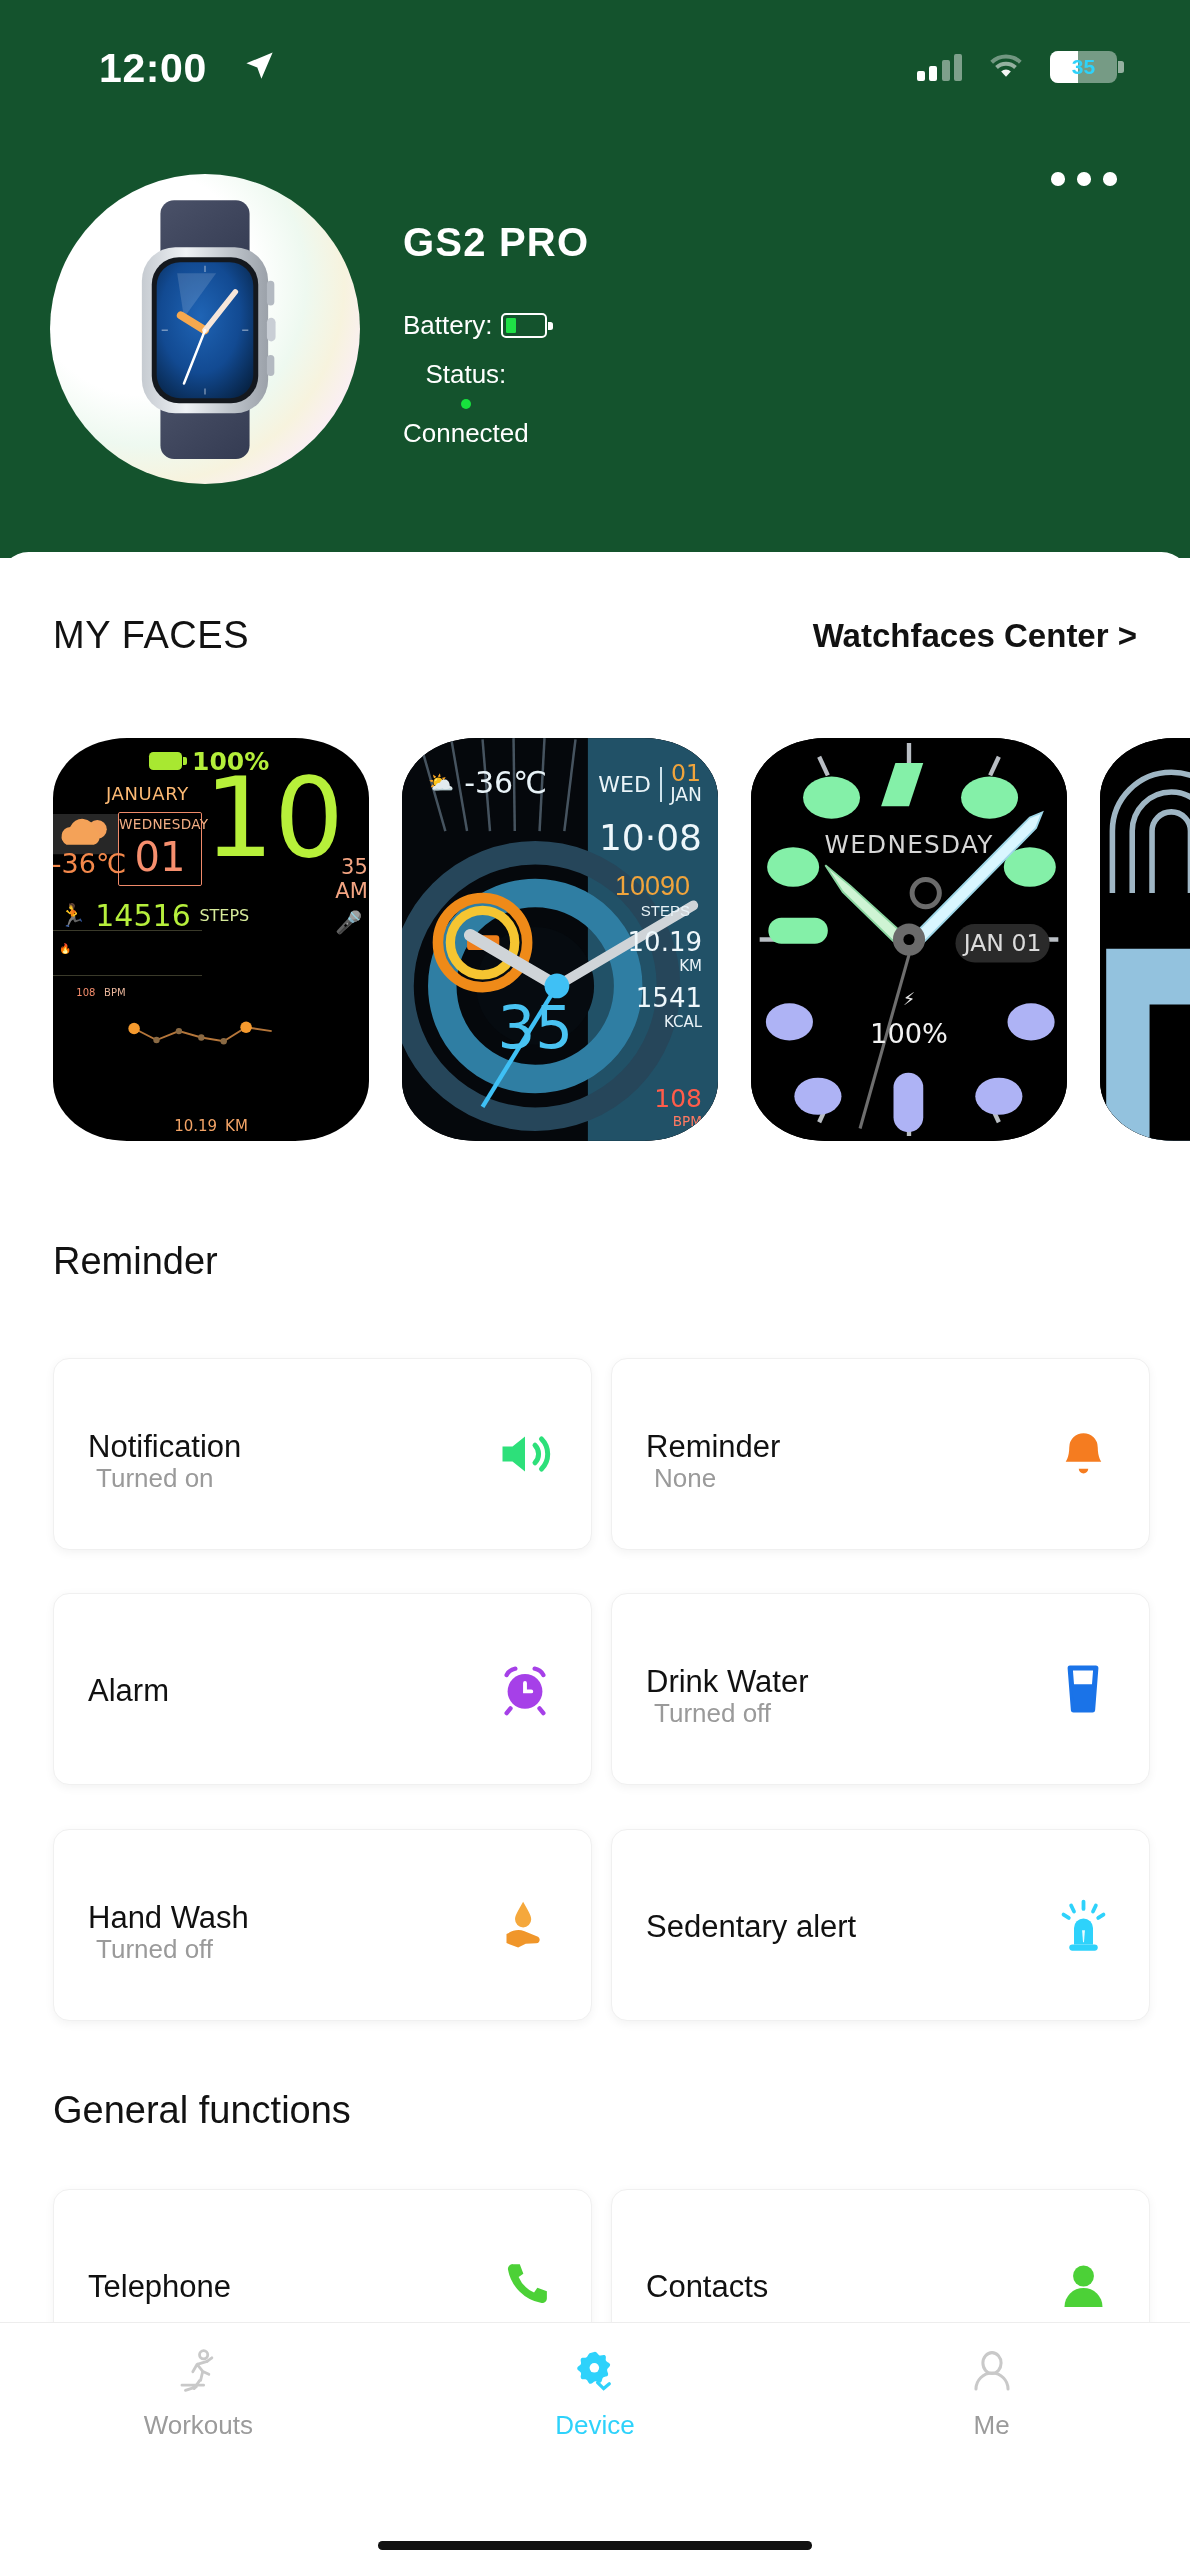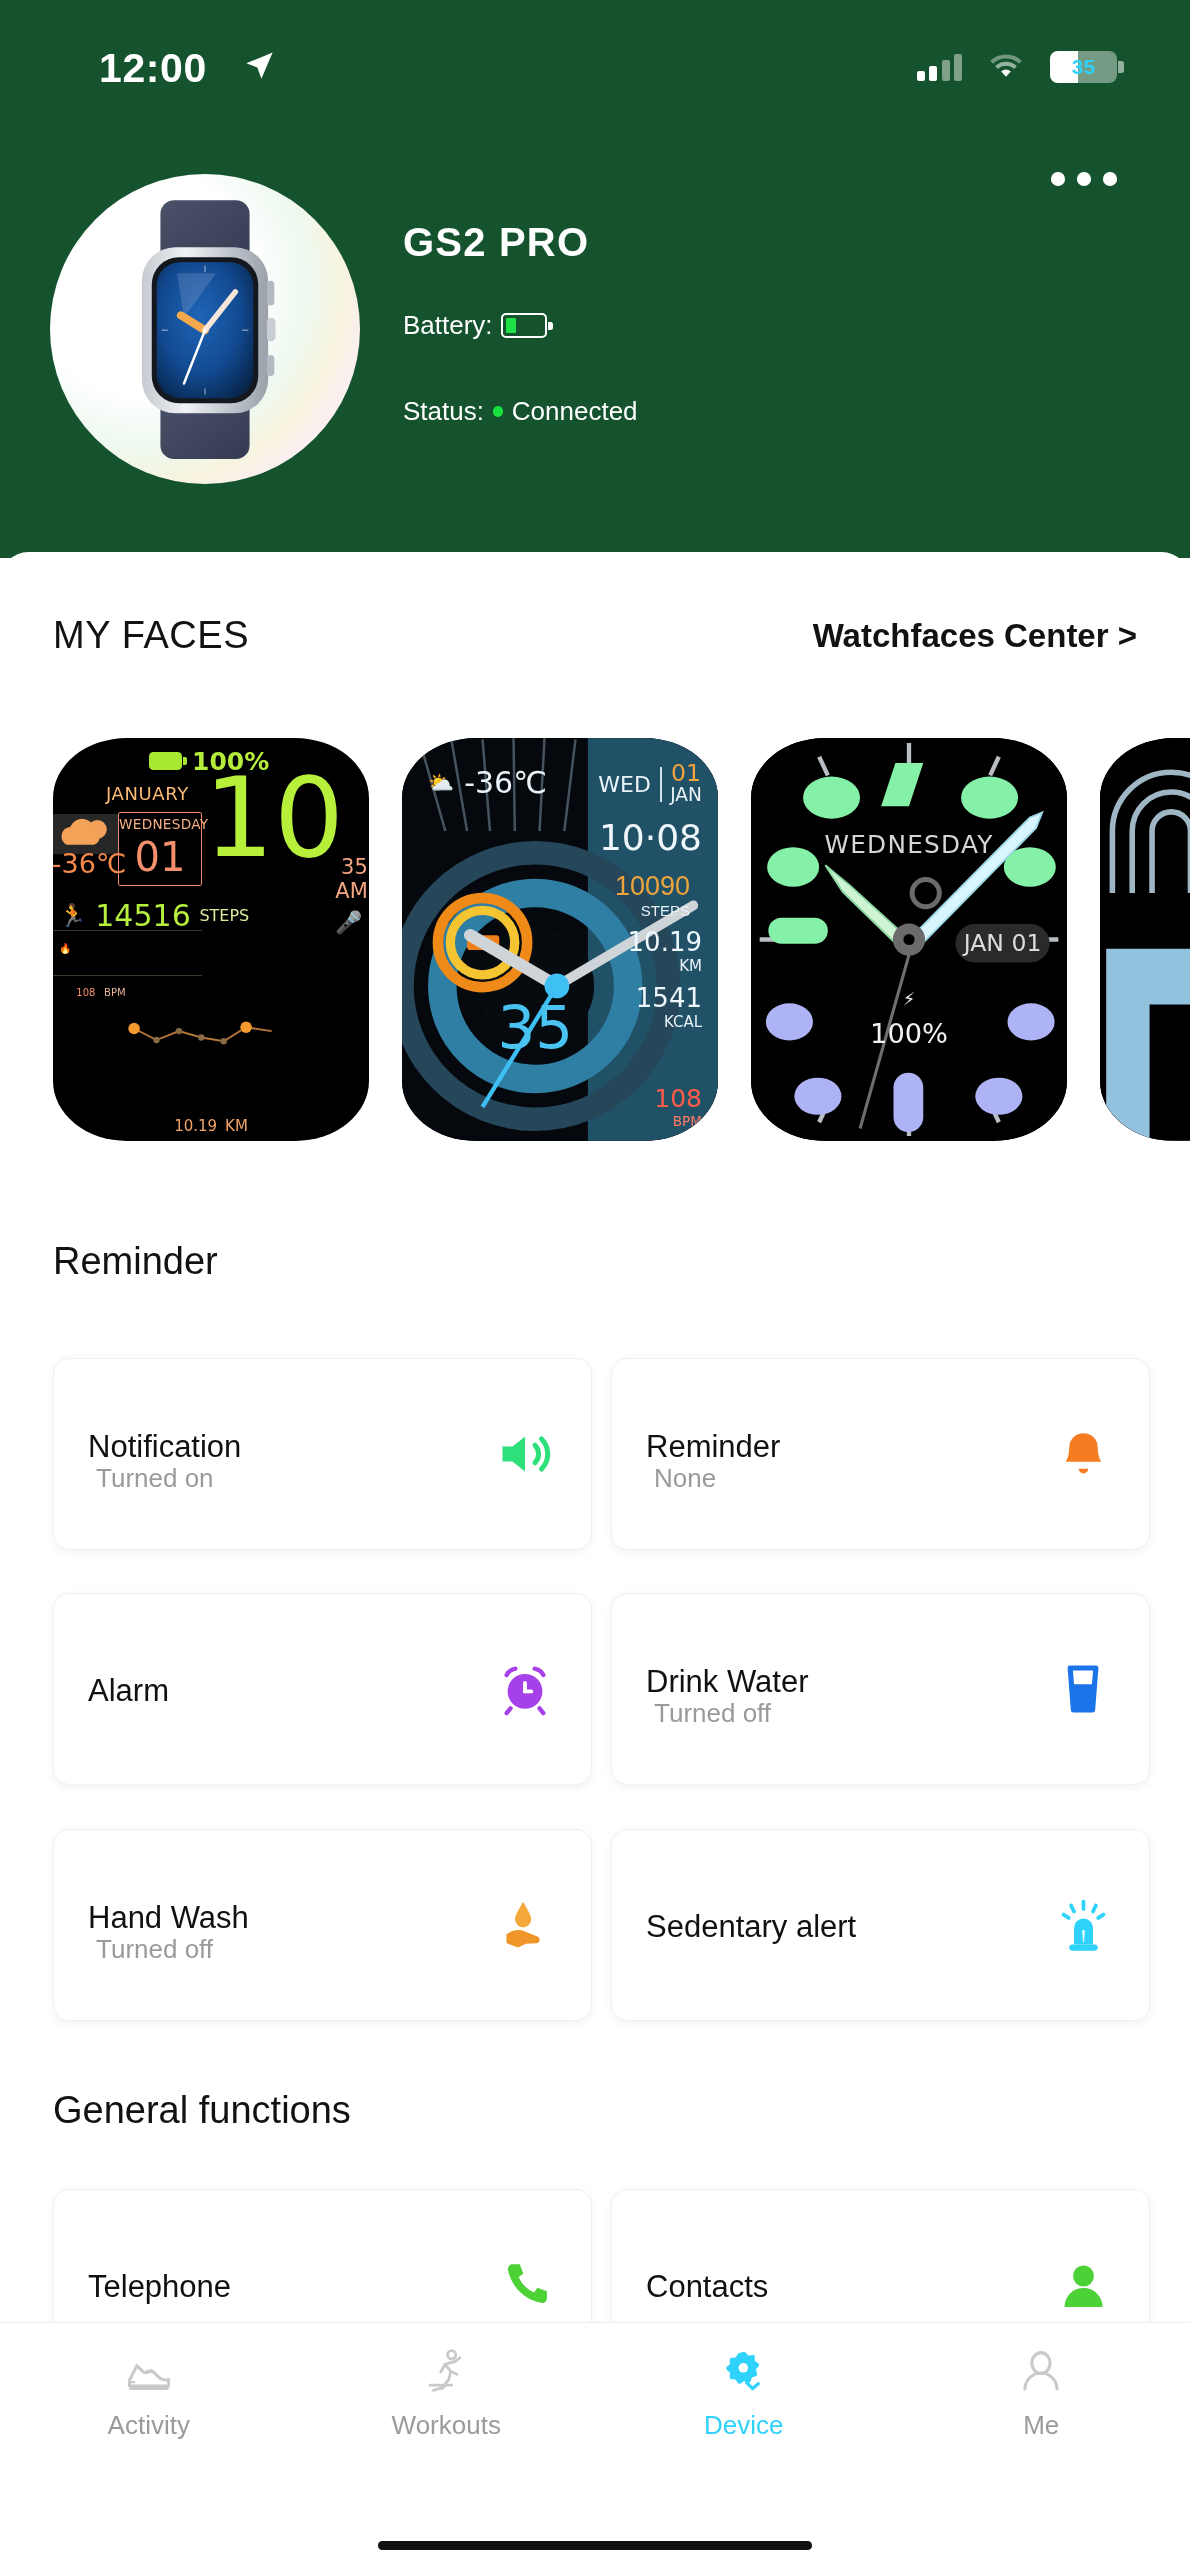--- a/index.html
+++ b/index.html
@@ -65,21 +65,21 @@
   .wa-watch { position:absolute; left:50%; top:50%; transform:translate(-50%,-50%); }
   .device-name {
     position:absolute; left:403px; top:220px;
     font-size:40px; font-weight:800; color:#ffffff; letter-spacing:1.2px;
   }
   .device-row {
     position:absolute; left:403px;
     font-size:26px; color:#ffffff; display:flex; align-items:center; gap:8.7px;
   }
   .row-batt { top:310px; }
-  .row-status { top:396px; }
+  .row-status { top:359px;flex-direction:column; }
   .mini-batt {
     position:relative; width:46px; height:25px; border:2.5px solid #fff; border-radius:5px;
     display:flex; align-items:center; padding:3.1px;
   }
   .mini-batt .mf { width:26%; height:100%; background:#1fe046; border-radius:1.2px; }
   .mini-batt .mt { position:absolute; right:-7.4px; top:6.8px; width:5px; height:8.7px; background:#fff; border-radius:0 2.5px 2.5px 0; }
   .green-dot { width:10.5px; height:10.5px; border-radius:50%; background:#17e23d; display:inline-block; }
 
   
   .sheet {
@@ -539,30 +539,20 @@
   <div class="cicon">
     <svg viewBox="0 0 24 24" width="57" height="57">
       <circle cx="12" cy="8" r="4.4" fill="#4cd137"></circle>
       <path d="M4 21a8 8 0 0 1 16 0z" fill="#4cd137"></path>
     </svg>
   </div>
 </div>
 
 <div class="tabbar">
 
-  <div class="tab">
-    <div class="ticon">
-      <svg viewBox="0 0 24 24" width="52" height="52">
-        <path d="M3 16c0-1.6.8-2.2 1.4-3.4l2-4 2.4 2.4c.8.8 2 1 3 .5l1.4-.7 3.4 3.2c1 .9 2.4 1.3 3.7 1.2L21 15v3H3z" fill="none" stroke="#c9c9c9" stroke-width="1.4" stroke-linejoin="round"></path>
-        <path d="M3 19.2h18" stroke="#c9c9c9" stroke-width="1.4"></path>
-        <path d="M3.4 16.2h2.2M9.6 11.3l.6.6M11 10.5l.6.6" stroke="#c9c9c9" stroke-width="1.1"></path>
-      </svg>
-    </div>
-    <div class="tlabel">Activity</div>
-  </div>
 
   <div class="tab">
     <div class="ticon">
       <svg viewBox="0 0 24 24" width="52" height="52">
         <circle cx="14.6" cy="3.6" r="1.9" fill="none" stroke="#c9c9c9" stroke-width="1.3"></circle>
         <path d="M16.2 6.6 11.6 8l-2 3.4M11.6 8l2.6 3.2-1 4.2M12.8 15.4l-2.6 3.8M14 11.2l3 1.4" fill="none" stroke="#c9c9c9" stroke-width="1.3" stroke-linecap="round" stroke-linejoin="round"></path>
         <path d="M16.2 6.6 18.4 5M4.6 17.6h10M6.2 20l5-1.6" stroke="#c9c9c9" stroke-width="1.3" fill="none" stroke-linecap="round"></path>
       </svg>
     </div>
     <div class="tlabel">Workouts</div>

